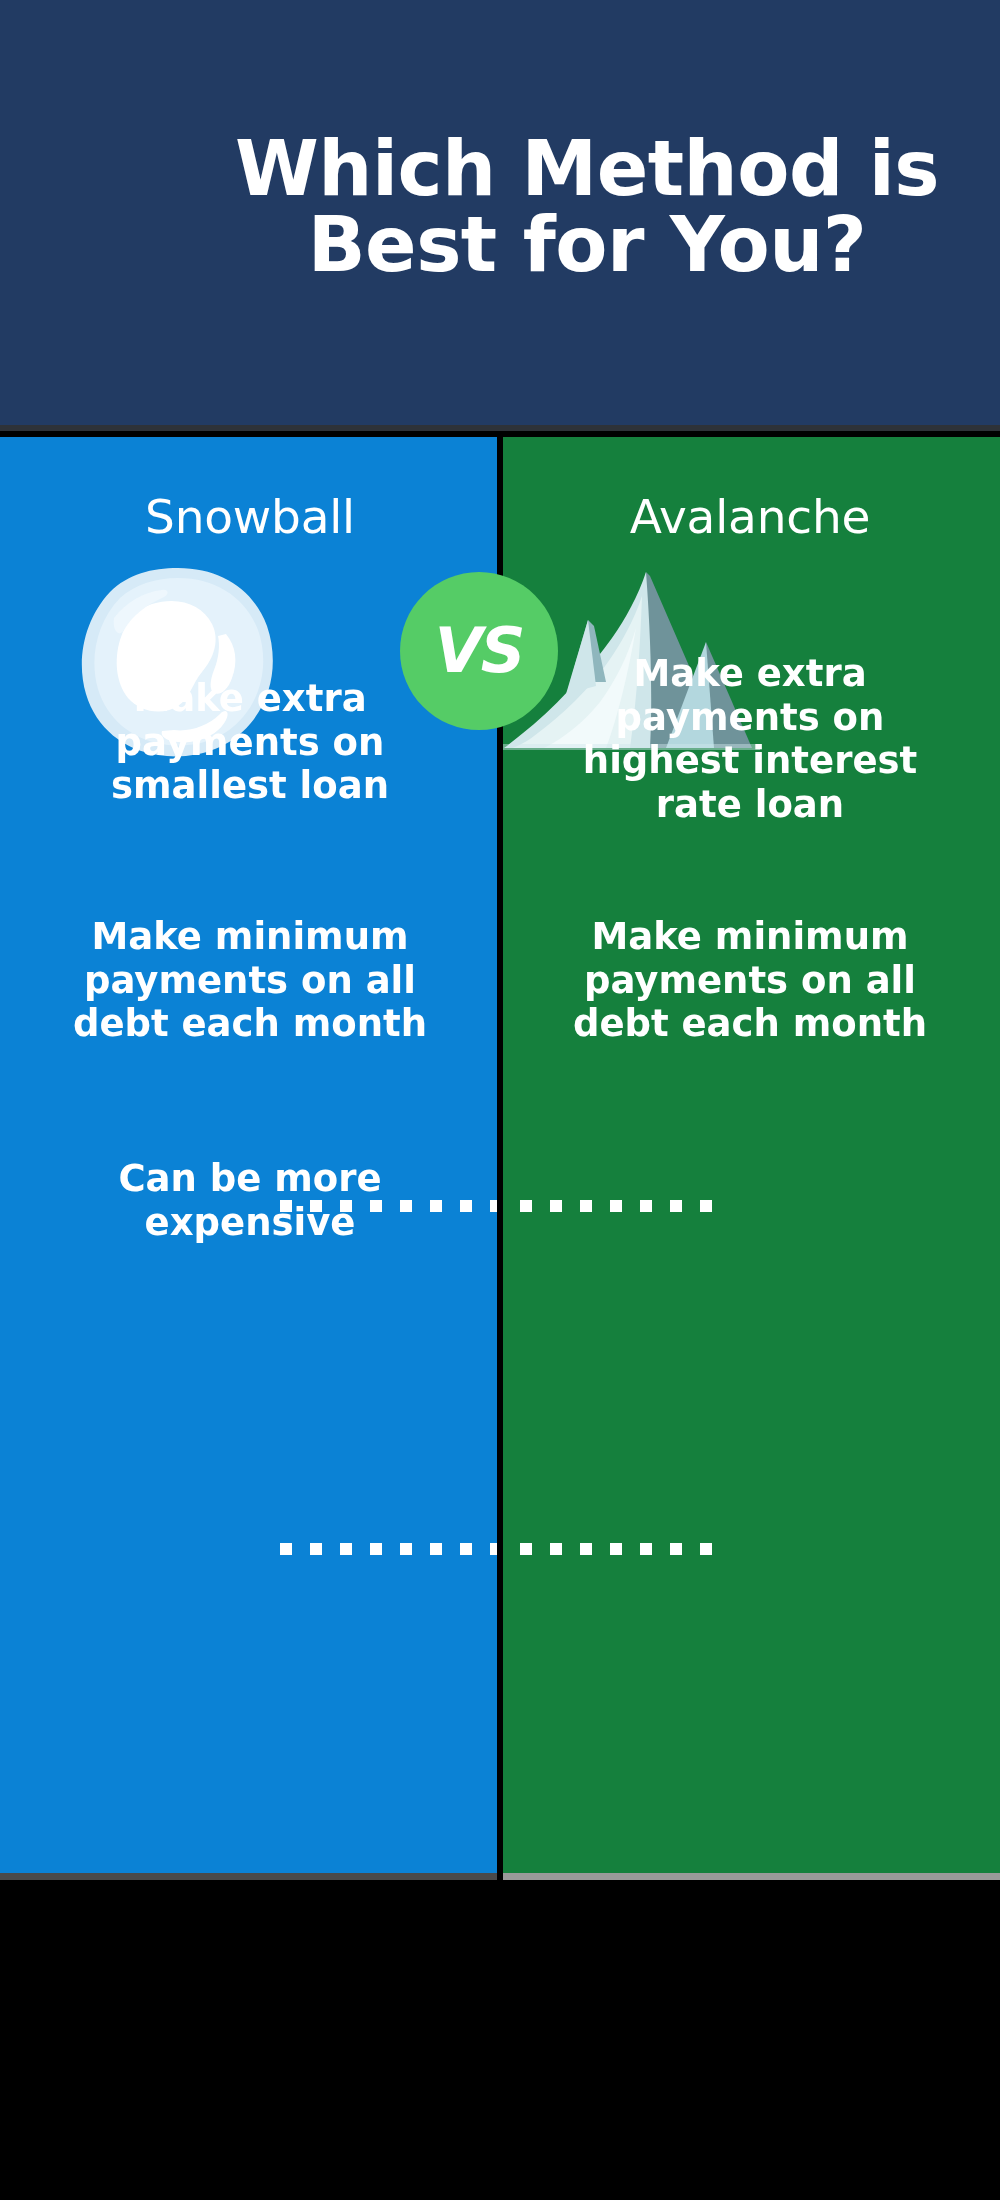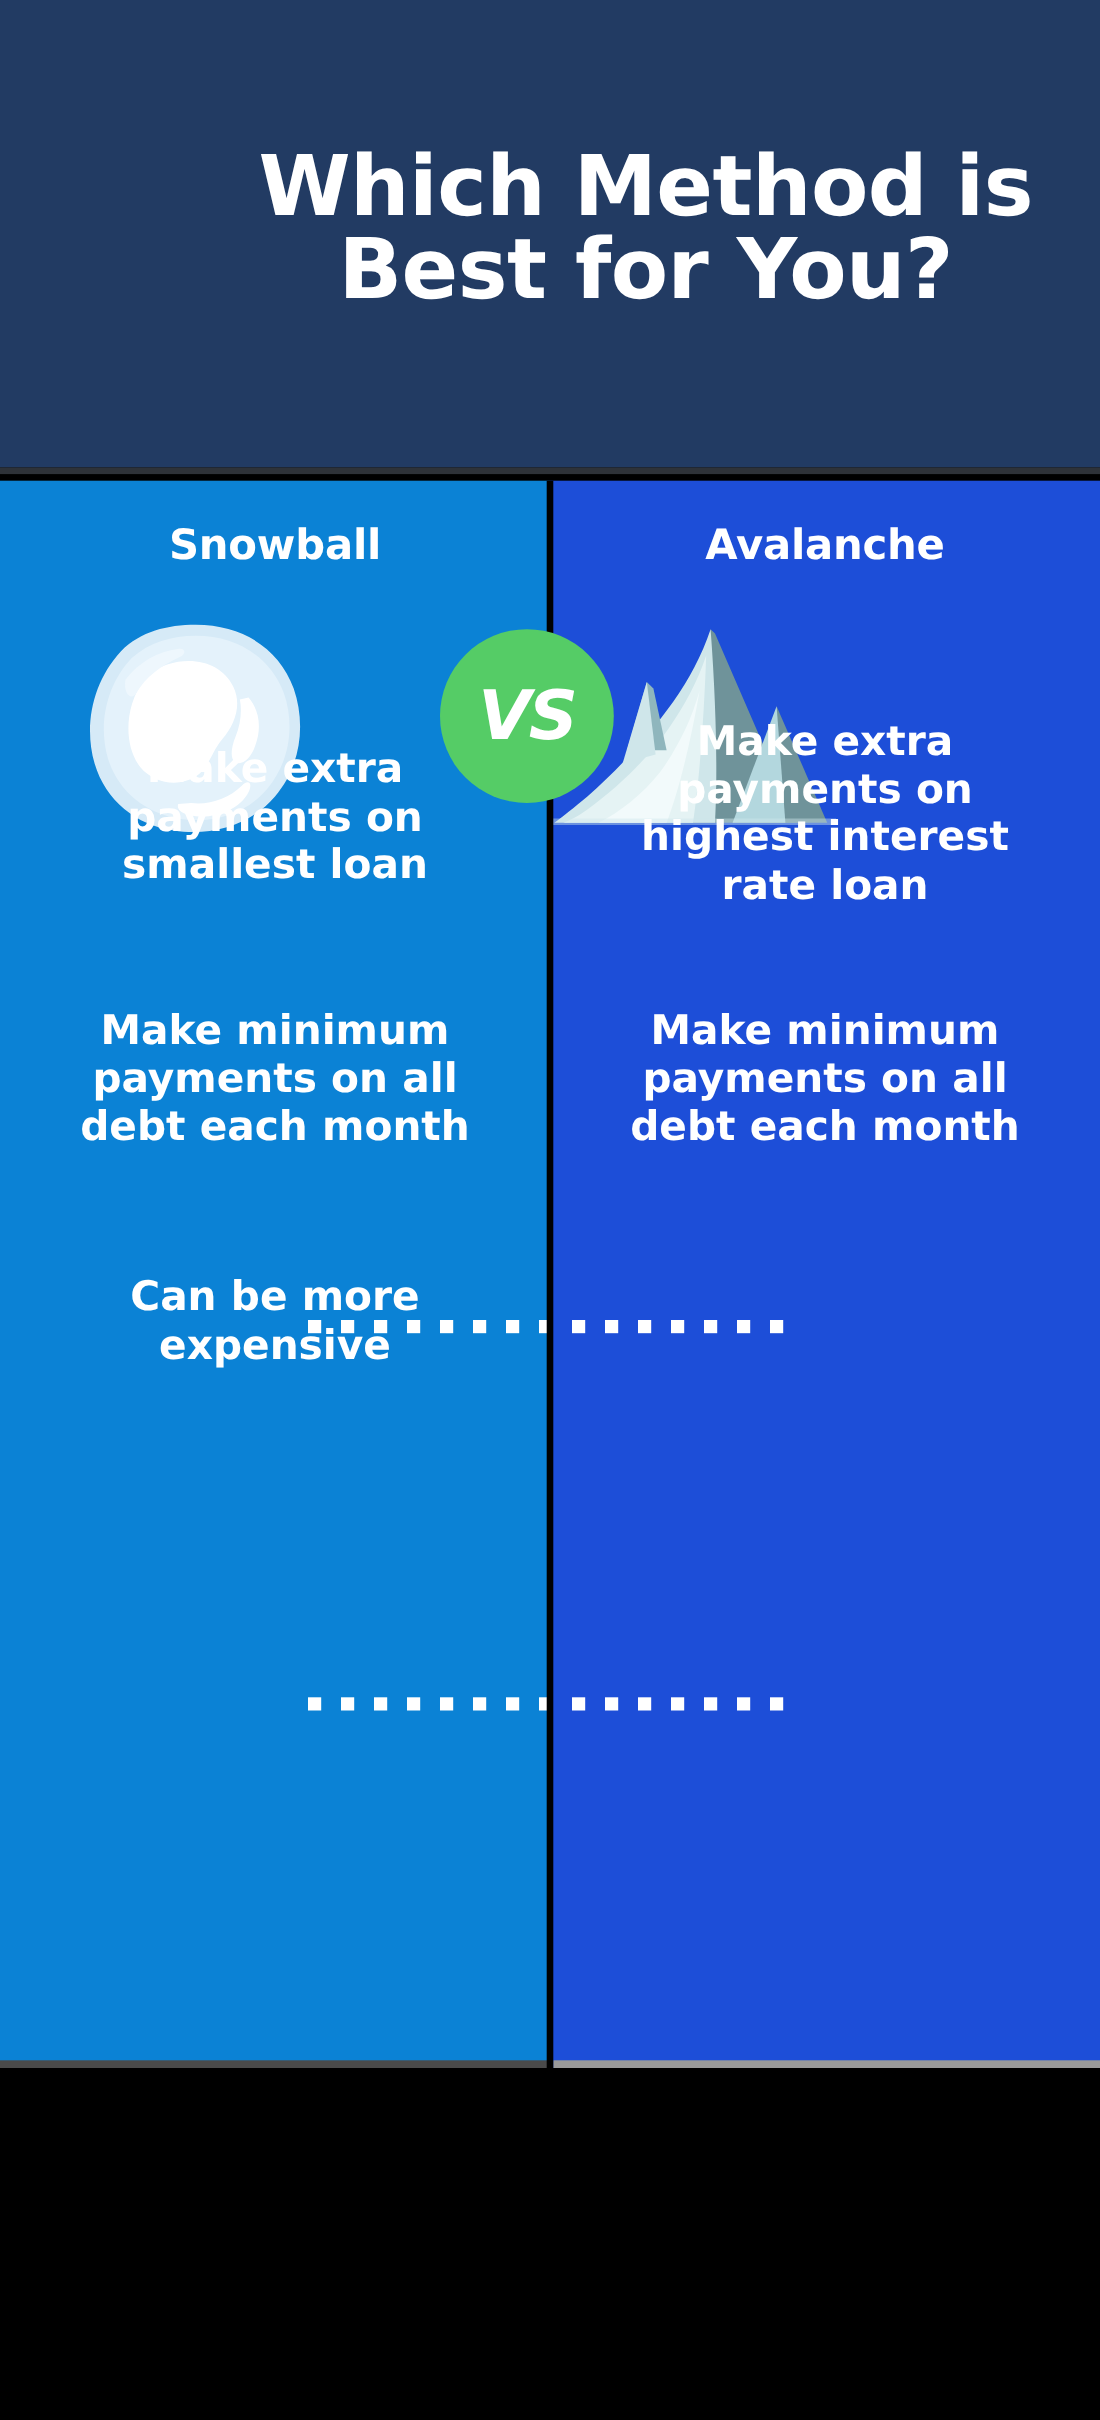--- a/index.html
+++ b/index.html
@@ -71,42 +71,42 @@
     height: 1443px;
     display: flex;
   }
   .col {
     position: relative;
     width: 500px;
     height: 1443px;
     box-sizing: border-box;
   }
   .col-left  { background: #0B82D5; }
-  .col-right { background: #1d4ed8; }
+  .col-right { background: #15803d; }
 
   .center-divider {
     position: absolute;
     left: 497px;
     top: 437px;
     width: 6px;
     height: 1443px;
     background: #000000;
     z-index: 4;
   }
 
   .col-heading {
     position: absolute;
     left: 0;
-    top: 36px;
+    top: 52px;
     width: 100%;
     text-align: center;
     color: #FFFFFF;
     font-family: "DejaVu Sans", sans-serif;
-    font-size: 38px;
-    font-weight: bold;
+    font-size: 47px;
+    font-weight: normal;
     letter-spacing: -0.2px;
   }
 
   
   .art {
     position: absolute;
     top: 125px;
     left: 0;
     width: 100%;
     height: 200px;

